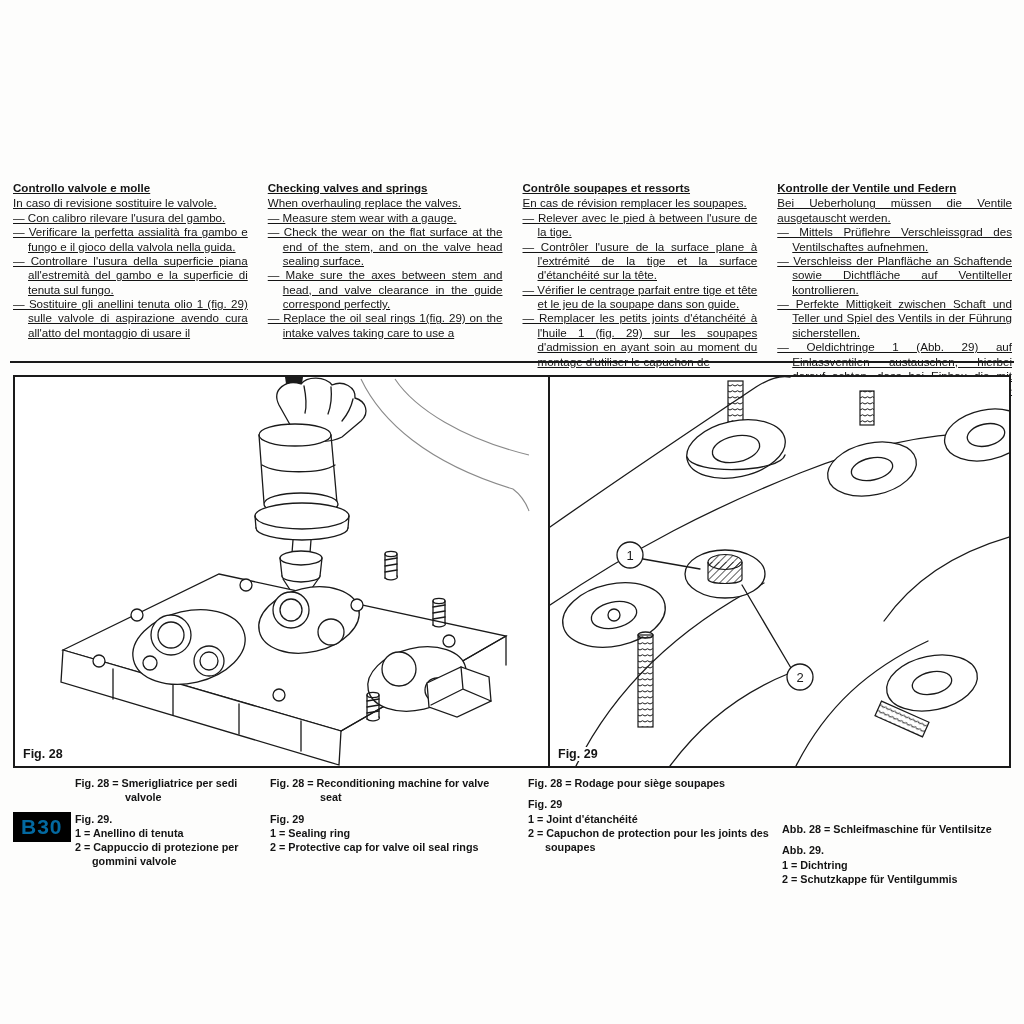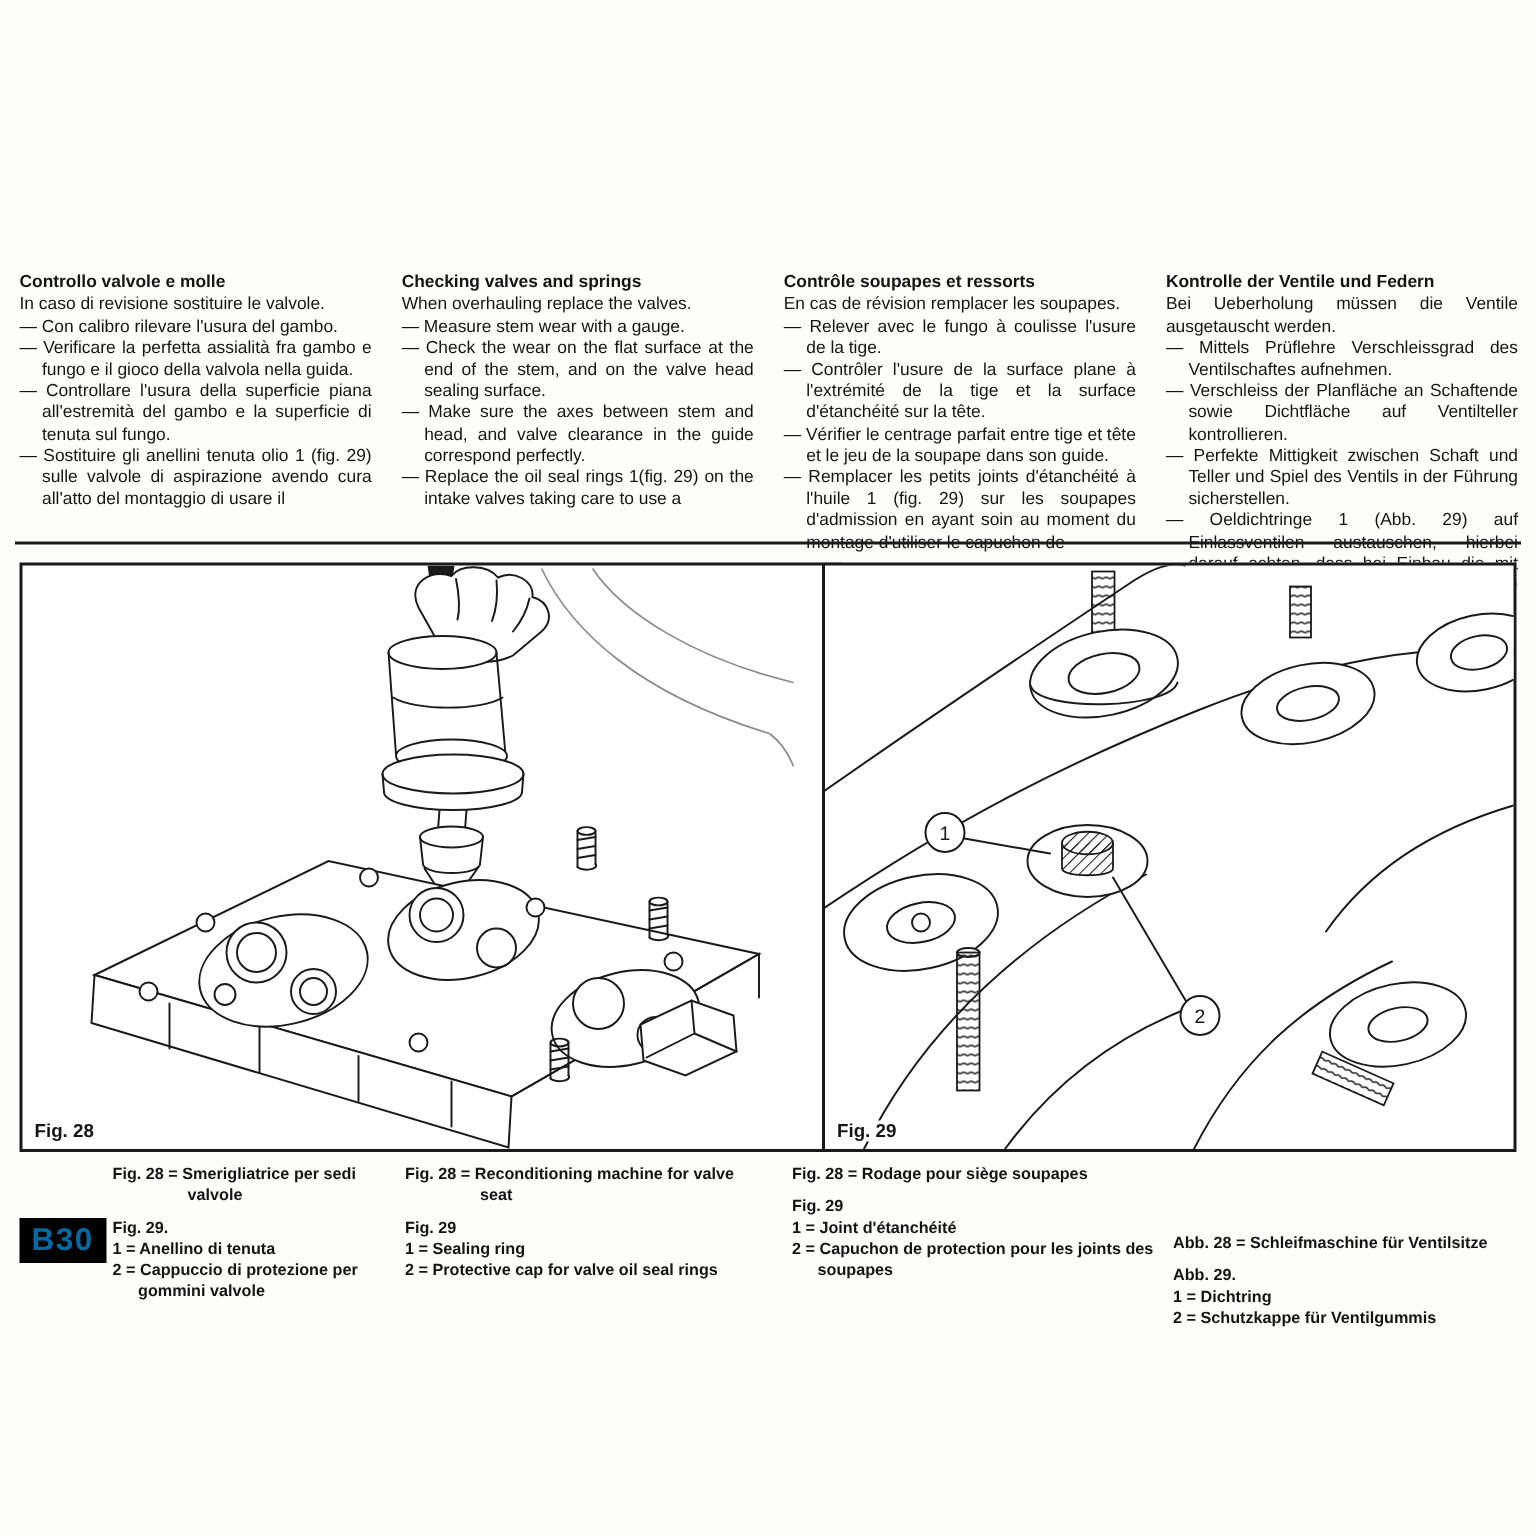--- a/index.html
+++ b/index.html
@@ -2,21 +2,21 @@
 <html><head>
 <meta charset="utf-8">
 <style>
   * { margin:0; padding:0; box-sizing:border-box; }
   html,body { background:#e9e9e7; }
   body { font-family:"Liberation Sans","DejaVu Sans",sans-serif; color:#141414; }
   .sheet { position:relative; width:1024px; height:1024px; background:#fdfdfc; overflow:hidden; }
 
   
   .text-columns { position:absolute; top:181px; left:13px; width:999px;
-    display:grid; grid-template-columns:repeat(4,1fr); column-gap:20px; }
+    display:grid; grid-template-columns:repeat(4,1fr); column-gap:20px;text-decoration:underline; }
   .col { font-size:11.6px; line-height:1.24; text-align:justify; }
   .col h3 { font-size:11.6px; font-weight:bold; margin-bottom:1px; text-align:left; }
   .col p { margin:0; }
   .col p.item { padding-left:15px; text-indent:-15px; }
 
   .rule { position:absolute; left:10px; top:361px; width:1004px; height:2px; background:#1a1a1a; }
 
   
   .figbox { position:absolute; border:2px solid #1a1a1a; background:#fff; }
   #fig28-box { left:13px;  top:375px; width:548px; height:393px; }
@@ -59,21 +59,21 @@
       <h3>Checking valves and springs</h3>
       <p class="intro">When overhauling replace the valves.</p>
       <p class="item">— Measure stem wear with a gauge.</p>
       <p class="item">— Check the wear on the flat surface at the end of the stem, and on the valve head sealing surface.</p>
       <p class="item">— Make sure the axes between stem and head, and valve clearance in the guide correspond perfectly.</p>
       <p class="item">— Replace the oil seal rings 1(fig. 29) on the intake valves taking care to use a</p>
     </div>
     <div class="col">
       <h3>Contrôle soupapes et ressorts</h3>
       <p class="intro">En cas de révision remplacer les soupapes.</p>
-      <p class="item">— Relever avec le fungo à coulisse l'usure de la tige.</p>
+      <p class="item">— Relever avec le pied à between l'usure de la tige.</p>
       <p class="item">— Contrôler l'usure de la surface plane à l'extrémité de la tige et la surface d'étanchéité sur la tête.</p>
       <p class="item">— Vérifier le centrage parfait entre tige et tête et le jeu de la soupape dans son guide.</p>
       <p class="item">— Remplacer les petits joints d'étanchéité à l'huile 1 (fig. 29) sur les soupapes d'admission en ayant soin au moment du montage d'utiliser le capuchon de</p>
     </div>
     <div class="col">
       <h3>Kontrolle der Ventile und Federn</h3>
       <p class="intro">Bei Ueberholung müssen die Ventile ausgetauscht werden.</p>
       <p class="item">— Mittels Prüflehre Verschleissgrad des Ventilschaftes aufnehmen.</p>
       <p class="item">— Verschleiss der Planfläche an Schaftende sowie Dichtfläche auf Ventilteller kontrollieren.</p>
       <p class="item">— Perfekte Mittigkeit zwischen Schaft und Teller und Spiel des Ventils in der Führung sicherstellen.</p>

